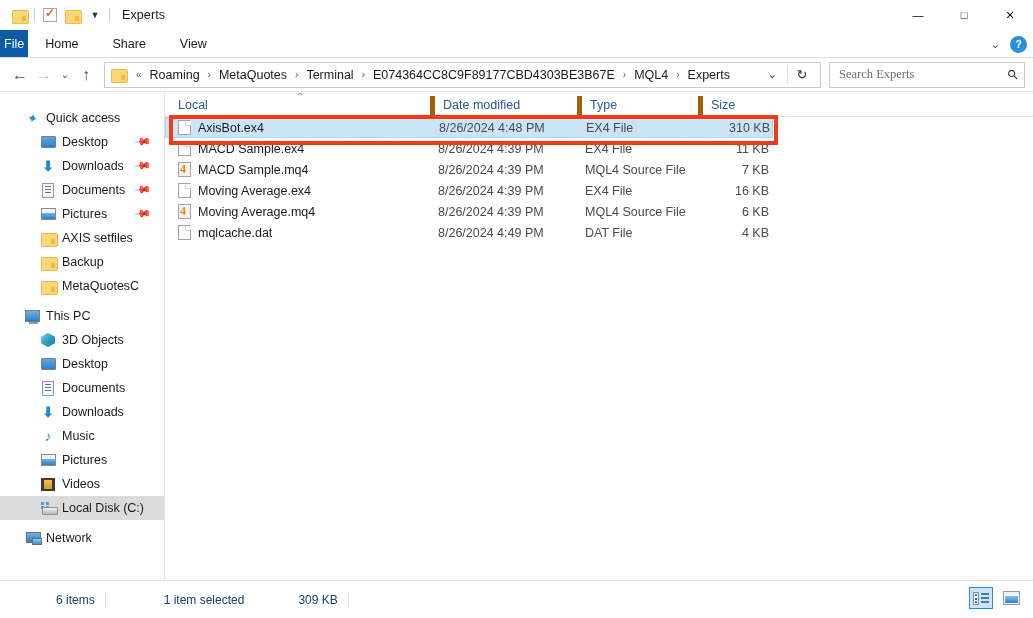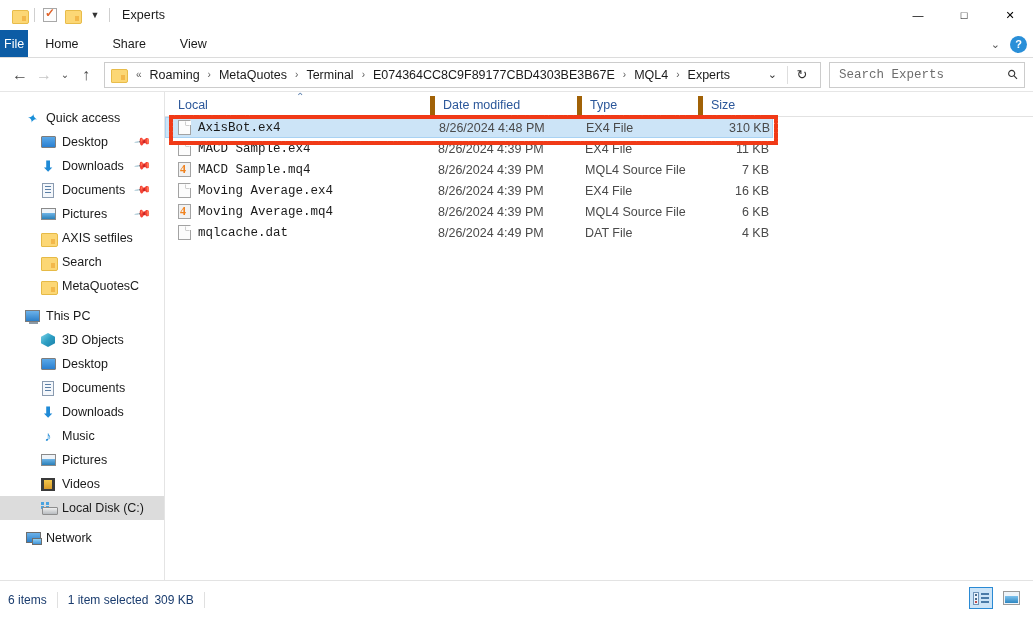--- a/index.html
+++ b/index.html
@@ -127,21 +127,21 @@
     width: 28px; height: 26px; display:flex; align-items:center; justify-content:center;
     font-size: 13px; color: #333;
   }
   .searchbox {
     width: 196px; height: 26px; margin-left: 8px;
     border: 1px solid #cccccc; background: #fff;
     display: flex; align-items: center; padding: 0 6px 0 9px;
   }
   .searchbox input {
     flex: 1 1 auto; border: none; outline: none;
-    font-family: Liberation Mono, monospace;
+    font-family: Liberation Serif, serif;
     font-size: 12.5px; color: #0c4a6e; background: transparent;
   }
   .searchbox input::placeholder { color: #6d6d6d; }
   .search-ico { font-size: 13px; color: #333; transform: rotate(-45deg); }
 
   
   .body { flex: 1 1 auto; display: flex; min-height: 0; }
 
   
   .navpane {
@@ -273,21 +273,21 @@
   .c-size { width: 77px; flex: 0 0 77px; }
 
   .rows { flex: 1 1 auto; overflow: hidden; }
   .row {
     height: 21px; display: flex; align-items: center;
     font-size: 12.5px; color: #1a1a1a;
     width: 608px;
   }
   .row.selected { background: #cce4f7; border: 1px solid #a9d2f3; height: 21px; }
   .cell { padding-left: 8px; overflow: hidden; white-space: nowrap; }
-  .cell.name { width: 265px; flex: 0 0 265px; display: flex; align-items: center; padding-left: 13px; font-family: Liberation Mono, monospace; }
+  .cell.name { width: 265px; flex: 0 0 265px; display: flex; align-items: center; padding-left: 13px; }
   .cell.date { width: 147px; flex: 0 0 147px; color: #4a4a4a; }
   .cell.type { width: 121px; flex: 0 0 121px; color: #4a4a4a; }
   .cell.size { width: 77px; flex: 0 0 77px; color: #4a4a4a; text-align: right; padding-right: 6px; padding-left: 0; }
   .row.selected .cell.name { padding-left: 12px; }
 
   .f-ico { width: 13px; height: 16px; margin-right: 7px; flex: 0 0 13px; position: relative; }
   .f-ico.generic {
     background: #fcfcfc; border: 1px solid #a3a3a3; height: 15px;
   }
   .f-ico.generic::after {
@@ -316,21 +316,21 @@
 
   
   .statusbar {
     height: 38px; flex: 0 0 38px;
     border-top: 1px solid #e3e3e3;
     background: #ffffff;
     display: flex; align-items: center;
     padding: 0 8px;
     position: relative;
   }
-  .st-text { font-size: 12px; color: #1a3c6e; }
+  .st-text { font-size: 12px; color: #1a3c6e; margin-left: 48px; }
   .st-sep { width: 1px; height: 16px; background: #e0e0e0; margin: 0 10px; }
   .view-btns {
     position: absolute; right: 10px; top: 6px; display: flex; gap: 6px; align-items: center;
   }
   .vbtn {
     width: 24px; height: 22px; display: flex; align-items: center; justify-content: center;
   }
   .vbtn.active { background: #cce4f7; border: 1px solid #2a8ad4; }
   .det-ico { width: 16px; height: 13px; position: relative; }
   .det-ico .left {
@@ -472,21 +472,21 @@
         <span class="ico">
             <span class="ic-folder"></span>
           </span>
         <span>AXIS setfiles</span>
       </div>
 
       <div class="nav-item lvl1">
         <span class="ico">
             <span class="ic-folder"></span>
           </span>
-        <span>Search</span>
+        <span>Backup</span>
       </div>
 
       <div class="nav-item lvl1">
         <span class="ico">
             <span class="ic-folder"></span>
           </span>
         <span>MetaQuotesC</span>
       </div>
 
       <div class="nav-item lvl0 group">

